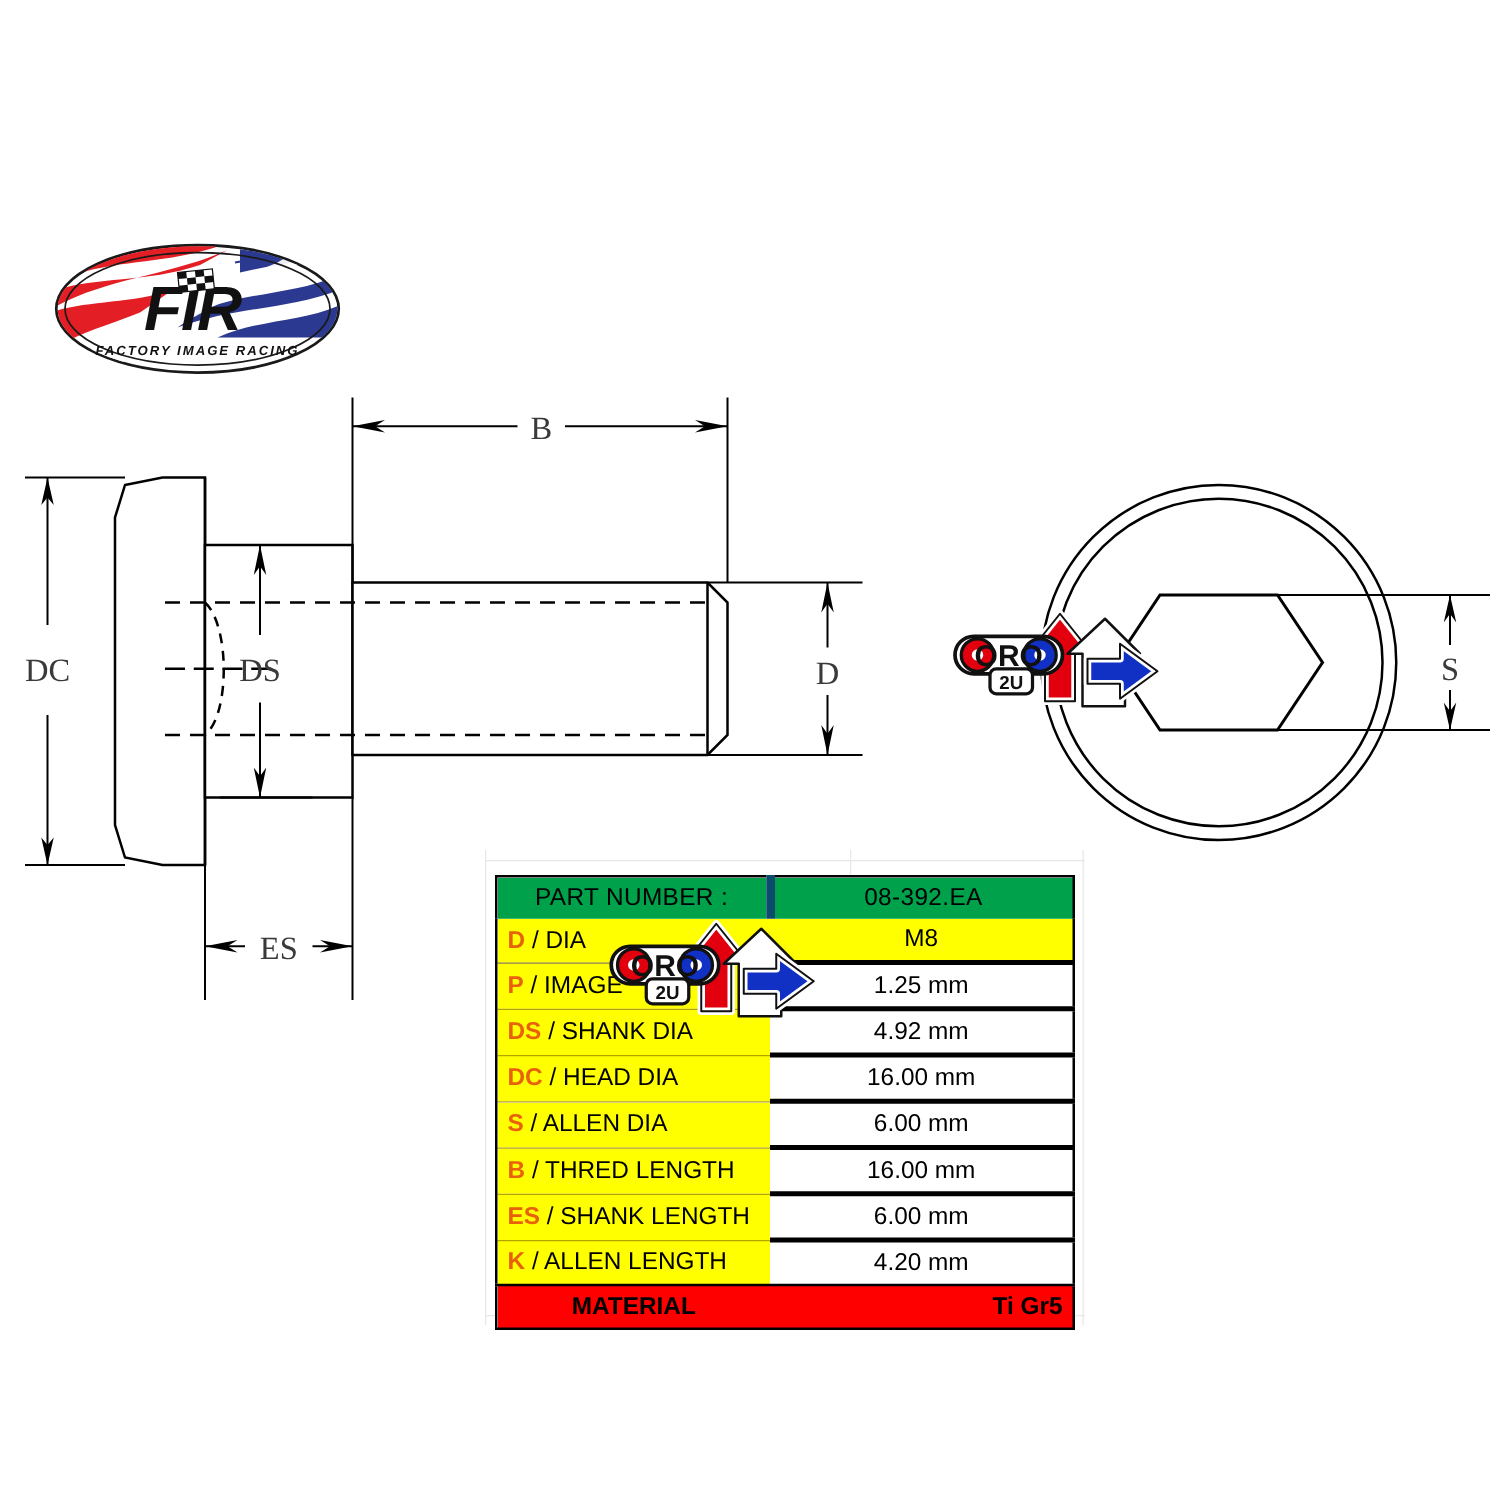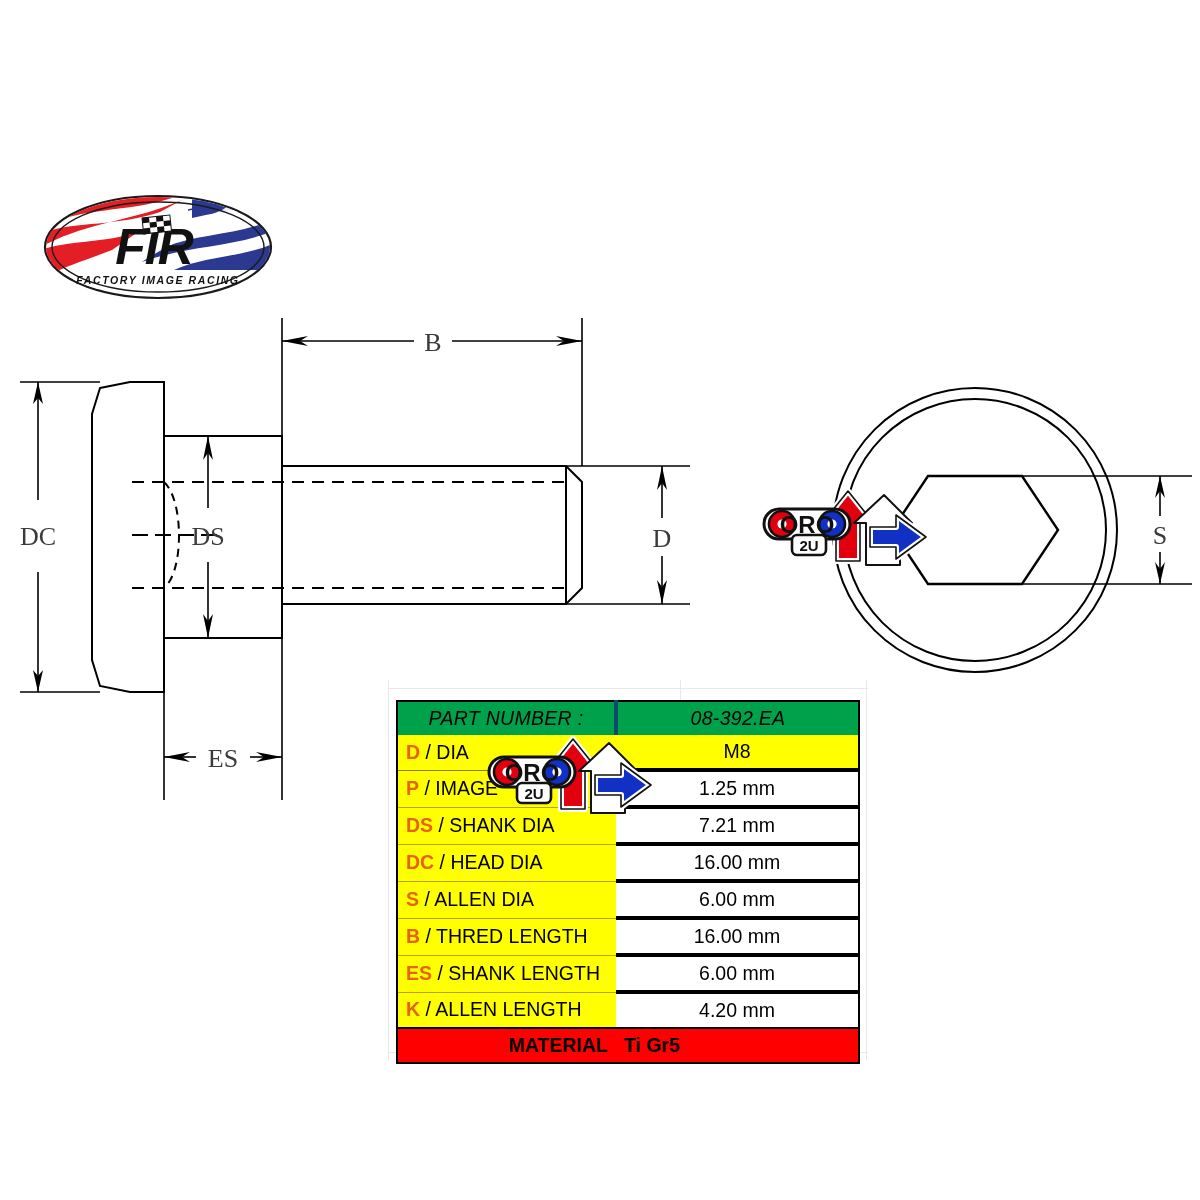--- a/index.html
+++ b/index.html
@@ -61,23 +61,22 @@
     line-height: 1;
     white-space: nowrap;
     overflow: hidden;
   }
 
   tr.row-header td {
     background: #00a14b;
     text-align: center;
     font-size: 19.5px;
     letter-spacing: 0.3px;
-    font-style: italic;
-  }
-  tr.row-header td.val { border-left: 4px solid #0c4a6e; }
+  }
+  tr.row-header td.val { border-left: 7px solid #0c4a6e; }
 
   tr.row-spec td.lbl {
     background: #ffff00;
     text-align: left;
     margin-left: 18px;
   }
   tr.row-spec td.val {
     background: #ffffff;
     text-align: center;
     border-top: 4px solid #000000;
@@ -98,22 +97,22 @@
     font-weight: 700;
   }
   .sep { color: #000000; }
 
   tr.row-material td {
     background: #fe0000;
     font-weight: 700;
     height: 34px;
     border-top: 2px solid #000000;
   }
-  tr.row-material td.lbl { text-align: right; }
-  tr.row-material td.val { text-align: left; }
+  tr.row-material td.lbl { text-align: center; }
+  tr.row-material td.val { text-align: right; }
 
   
   .grid-line {
     position: absolute;
     background: #e8e8e8;
   }
 
   
   .oro-wm {
     position: absolute;
@@ -301,21 +300,21 @@
       <tr class="row-spec first-spec">
         <td class="lbl"><span class="pfx">D</span><span class="sep"> / </span><span class="nm">DIA</span></td>
         <td class="val">M8</td>
       </tr>
       <tr class="row-spec">
         <td class="lbl"><span class="pfx">P</span><span class="sep"> / </span><span class="nm">IMAGE</span></td>
         <td class="val">1.25 mm</td>
       </tr>
       <tr class="row-spec">
         <td class="lbl"><span class="pfx">DS</span><span class="sep"> / </span><span class="nm">SHANK DIA</span></td>
-        <td class="val">7.21 mm</td>
+        <td class="val">4.92 mm</td>
       </tr>
       <tr class="row-spec">
         <td class="lbl"><span class="pfx">DC</span><span class="sep"> / </span><span class="nm">HEAD DIA</span></td>
         <td class="val">16.00 mm</td>
       </tr>
       <tr class="row-spec">
         <td class="lbl"><span class="pfx">S</span><span class="sep"> / </span><span class="nm">ALLEN DIA</span></td>
         <td class="val">6.00 mm</td>
       </tr>
       <tr class="row-spec">

